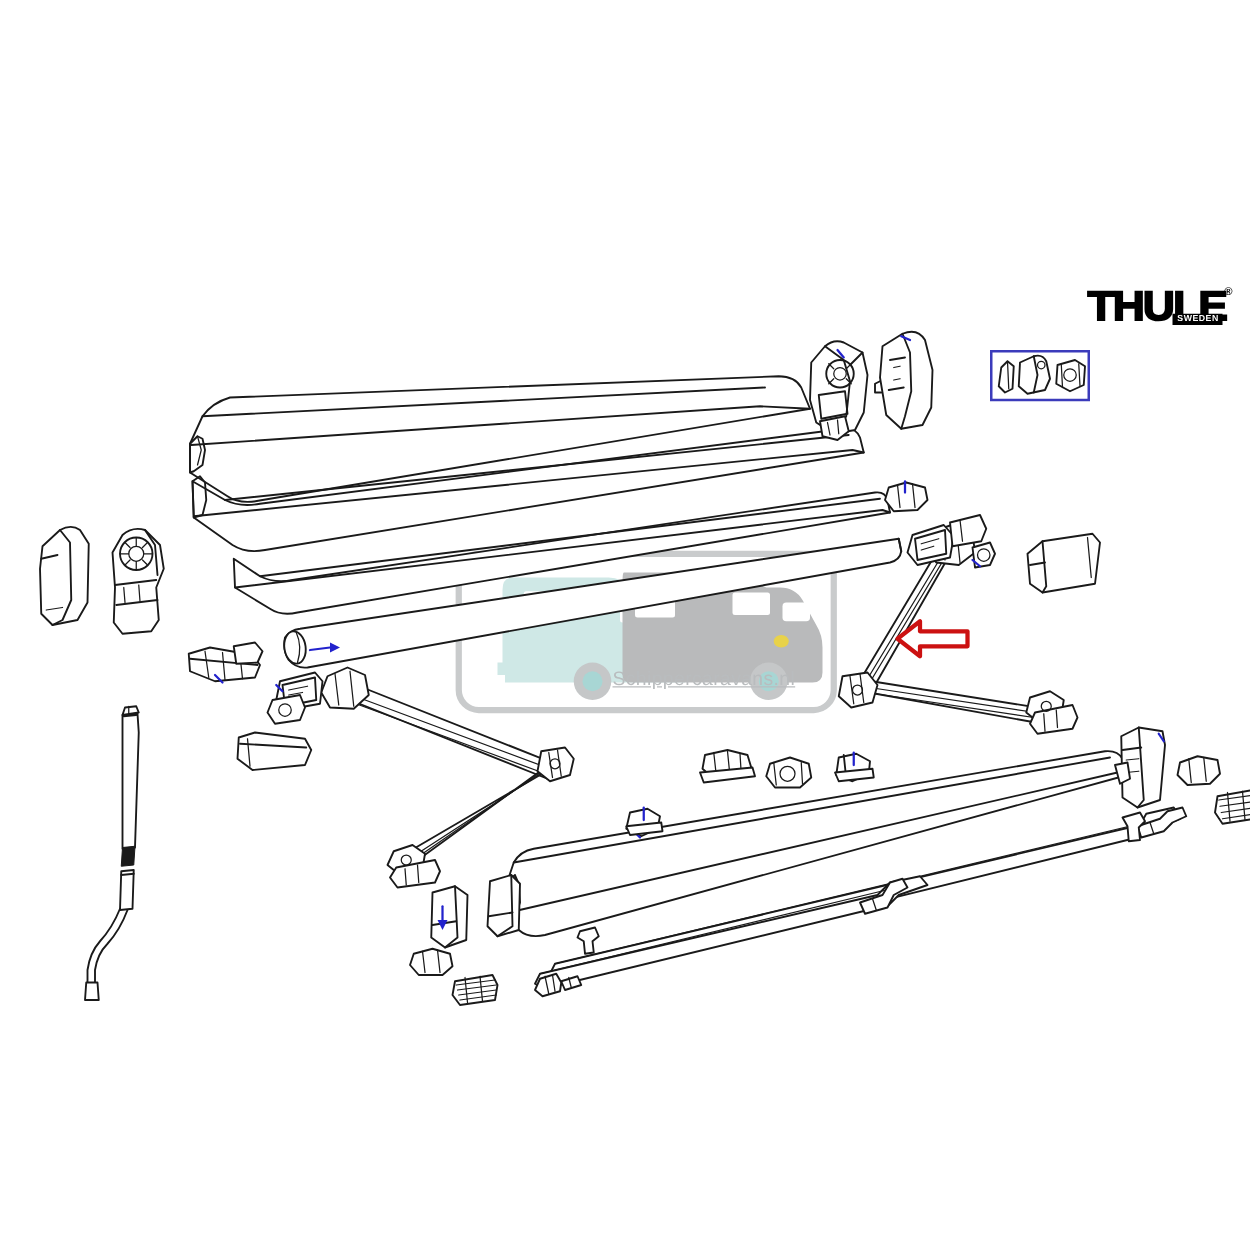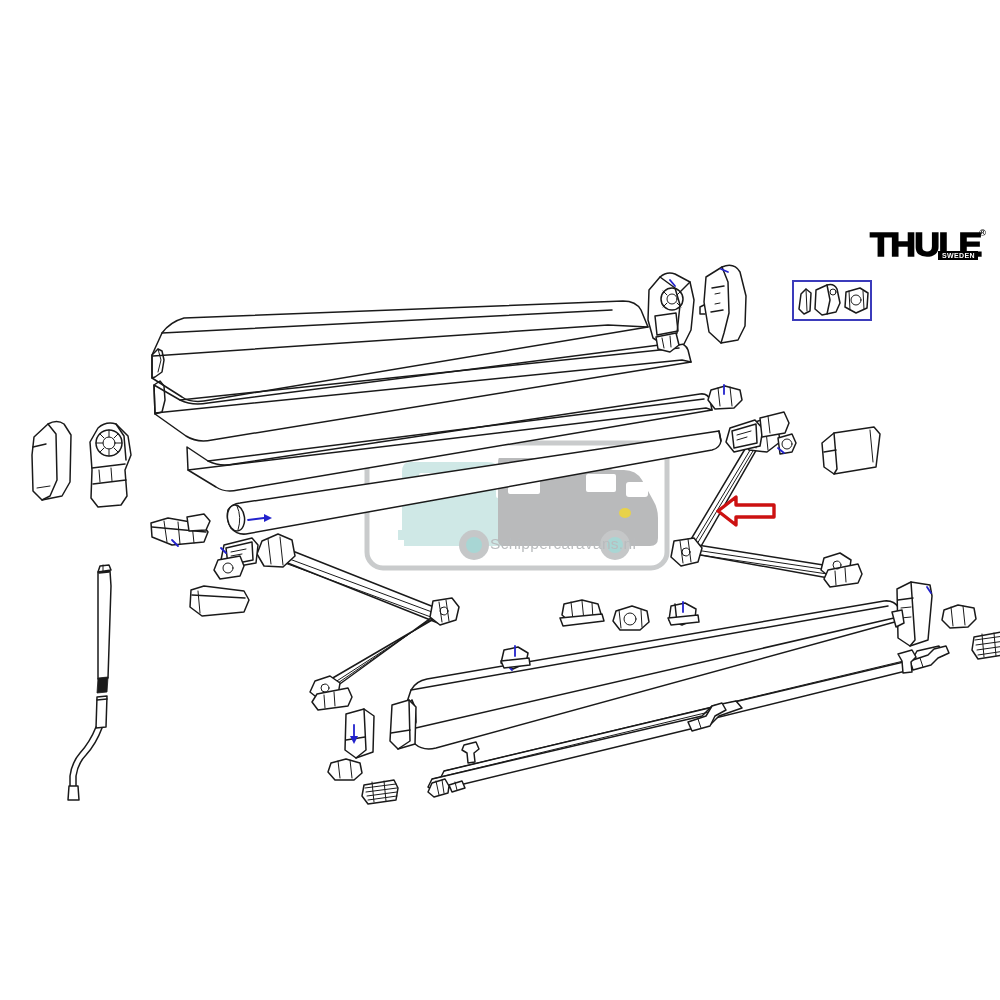--- a/index.html
+++ b/index.html
@@ -71,20 +71,21 @@
 
   
   #watermark-text {
     position: absolute;
     left: 478px;
     top: 535px;
     font-size: 15.5px;
     color: #b9bcbe;
     letter-spacing: 0.3px;
     white-space: nowrap;
+    text-decoration: underline;
   }
 </style>
 </head>
 <body>
 
 <div id="stage">
 
   <div class="layer" id="watermark-layer">
     <svg width="1000" height="1000" viewBox="0 0 1000 1000">
 

